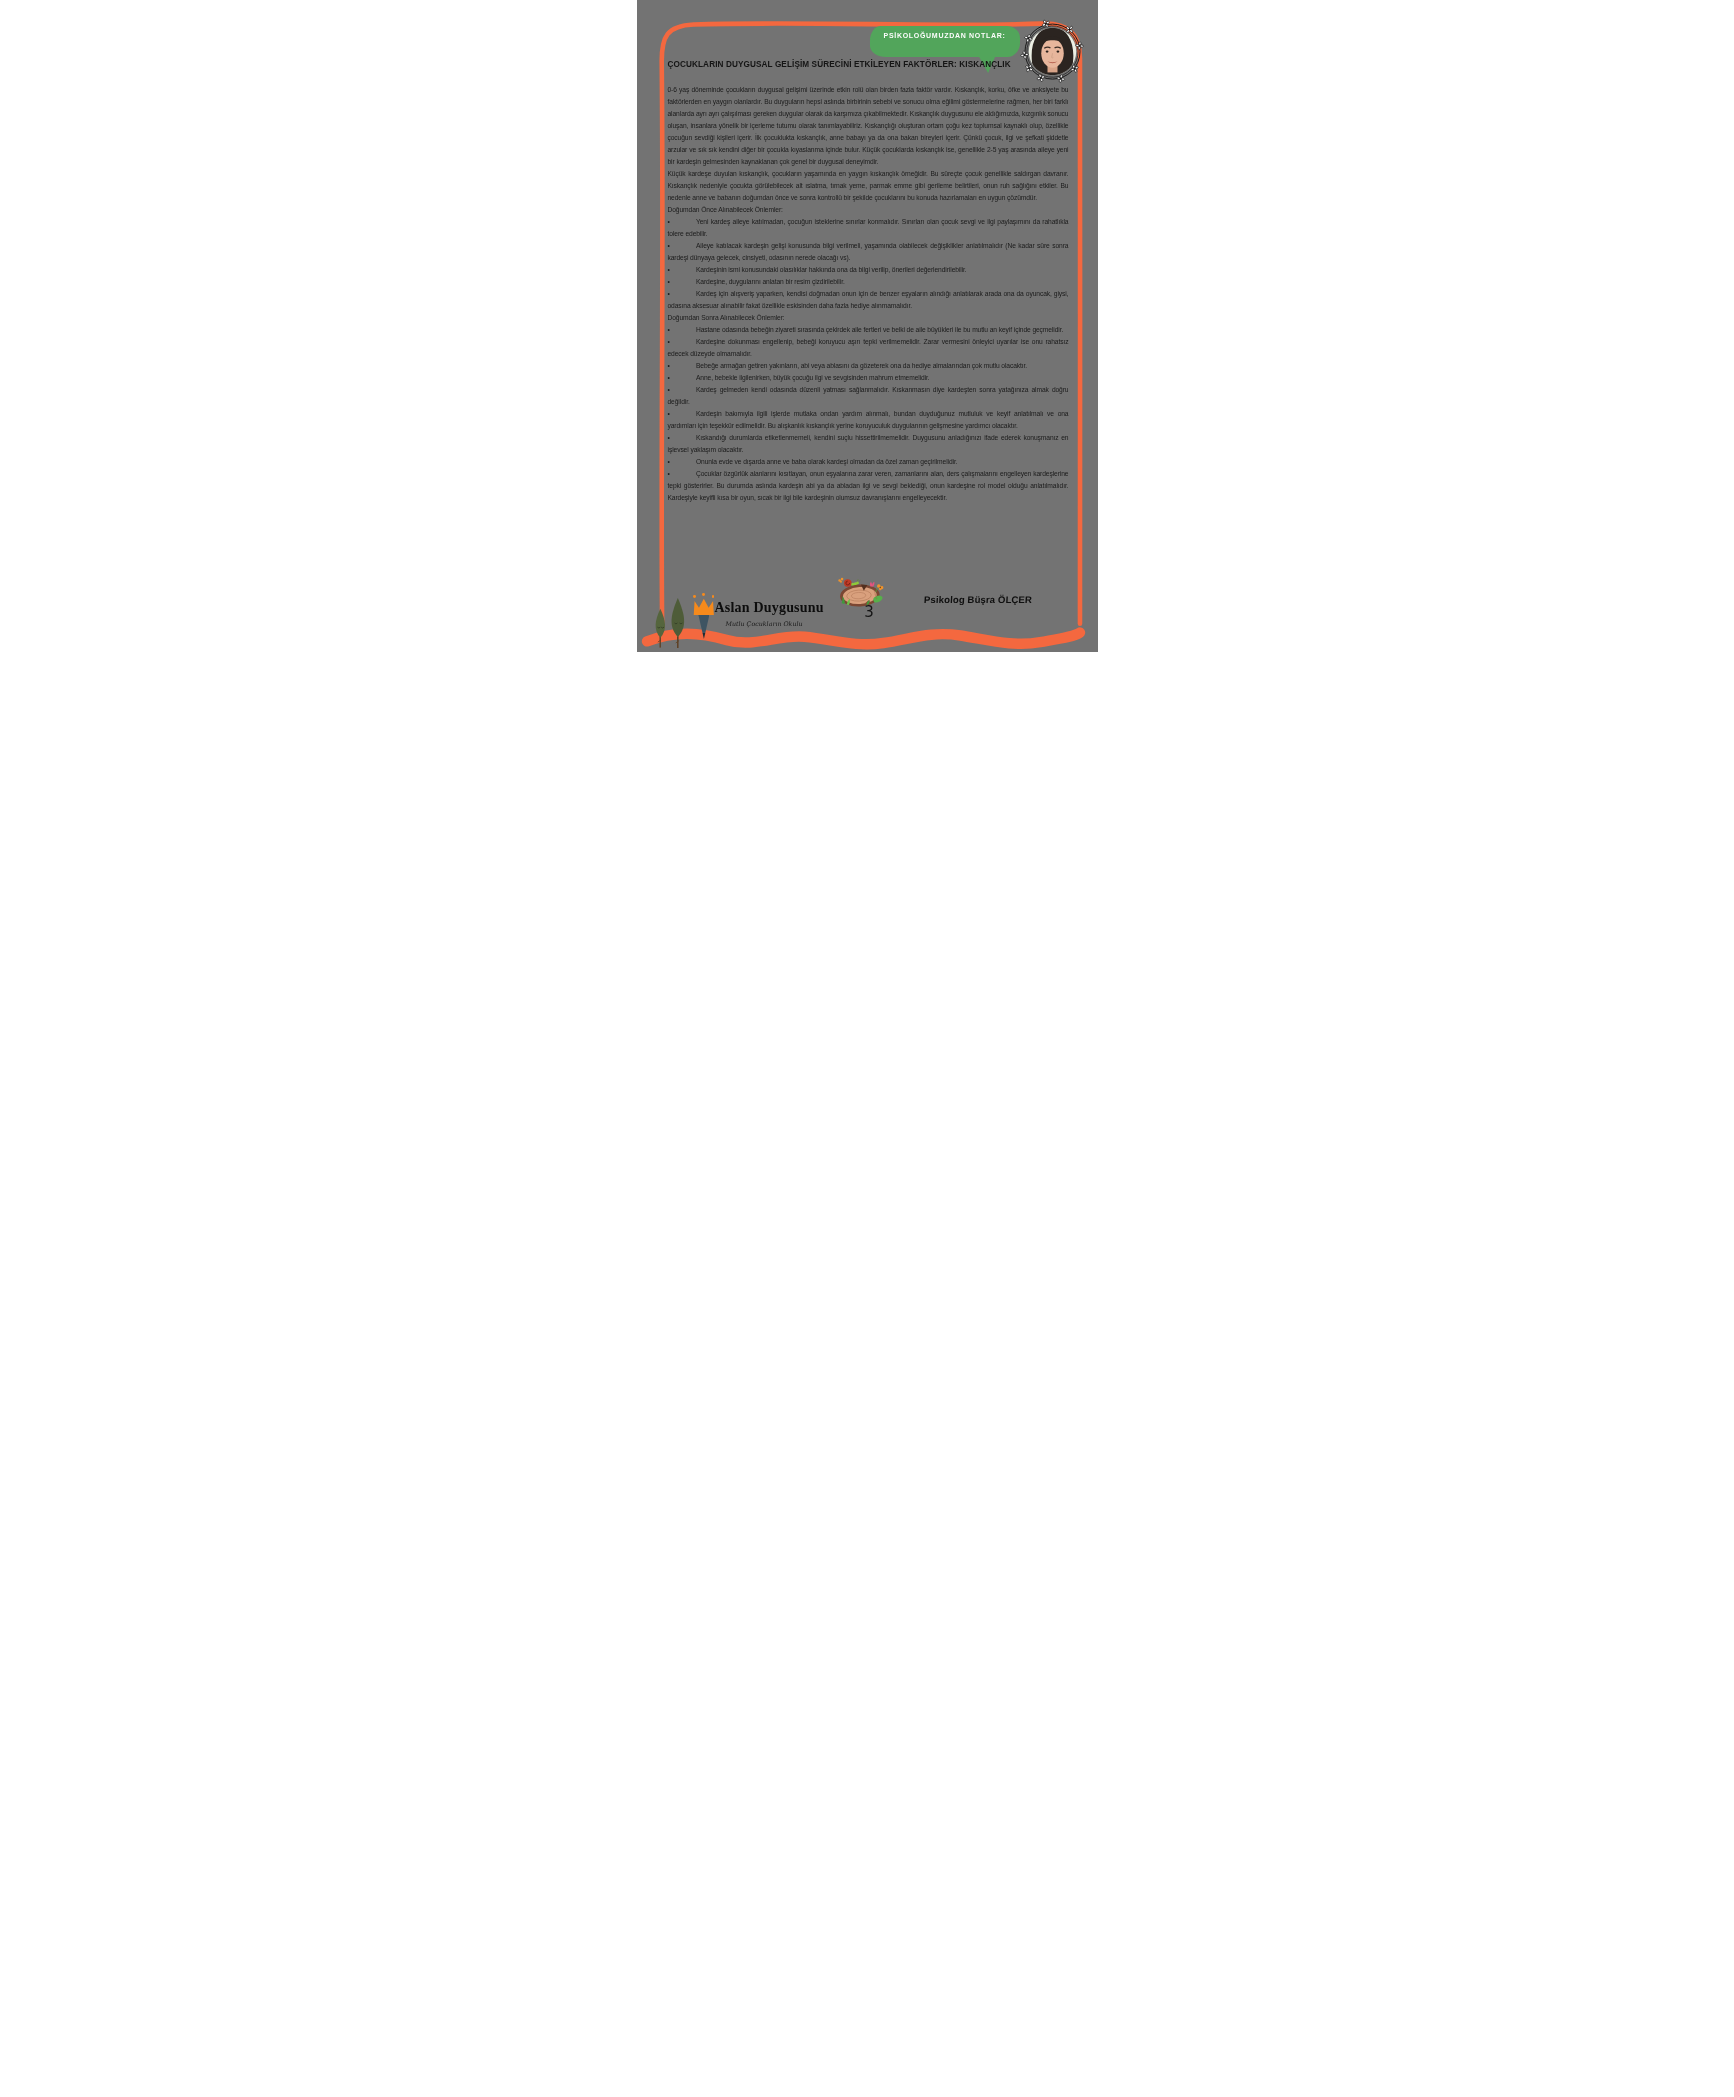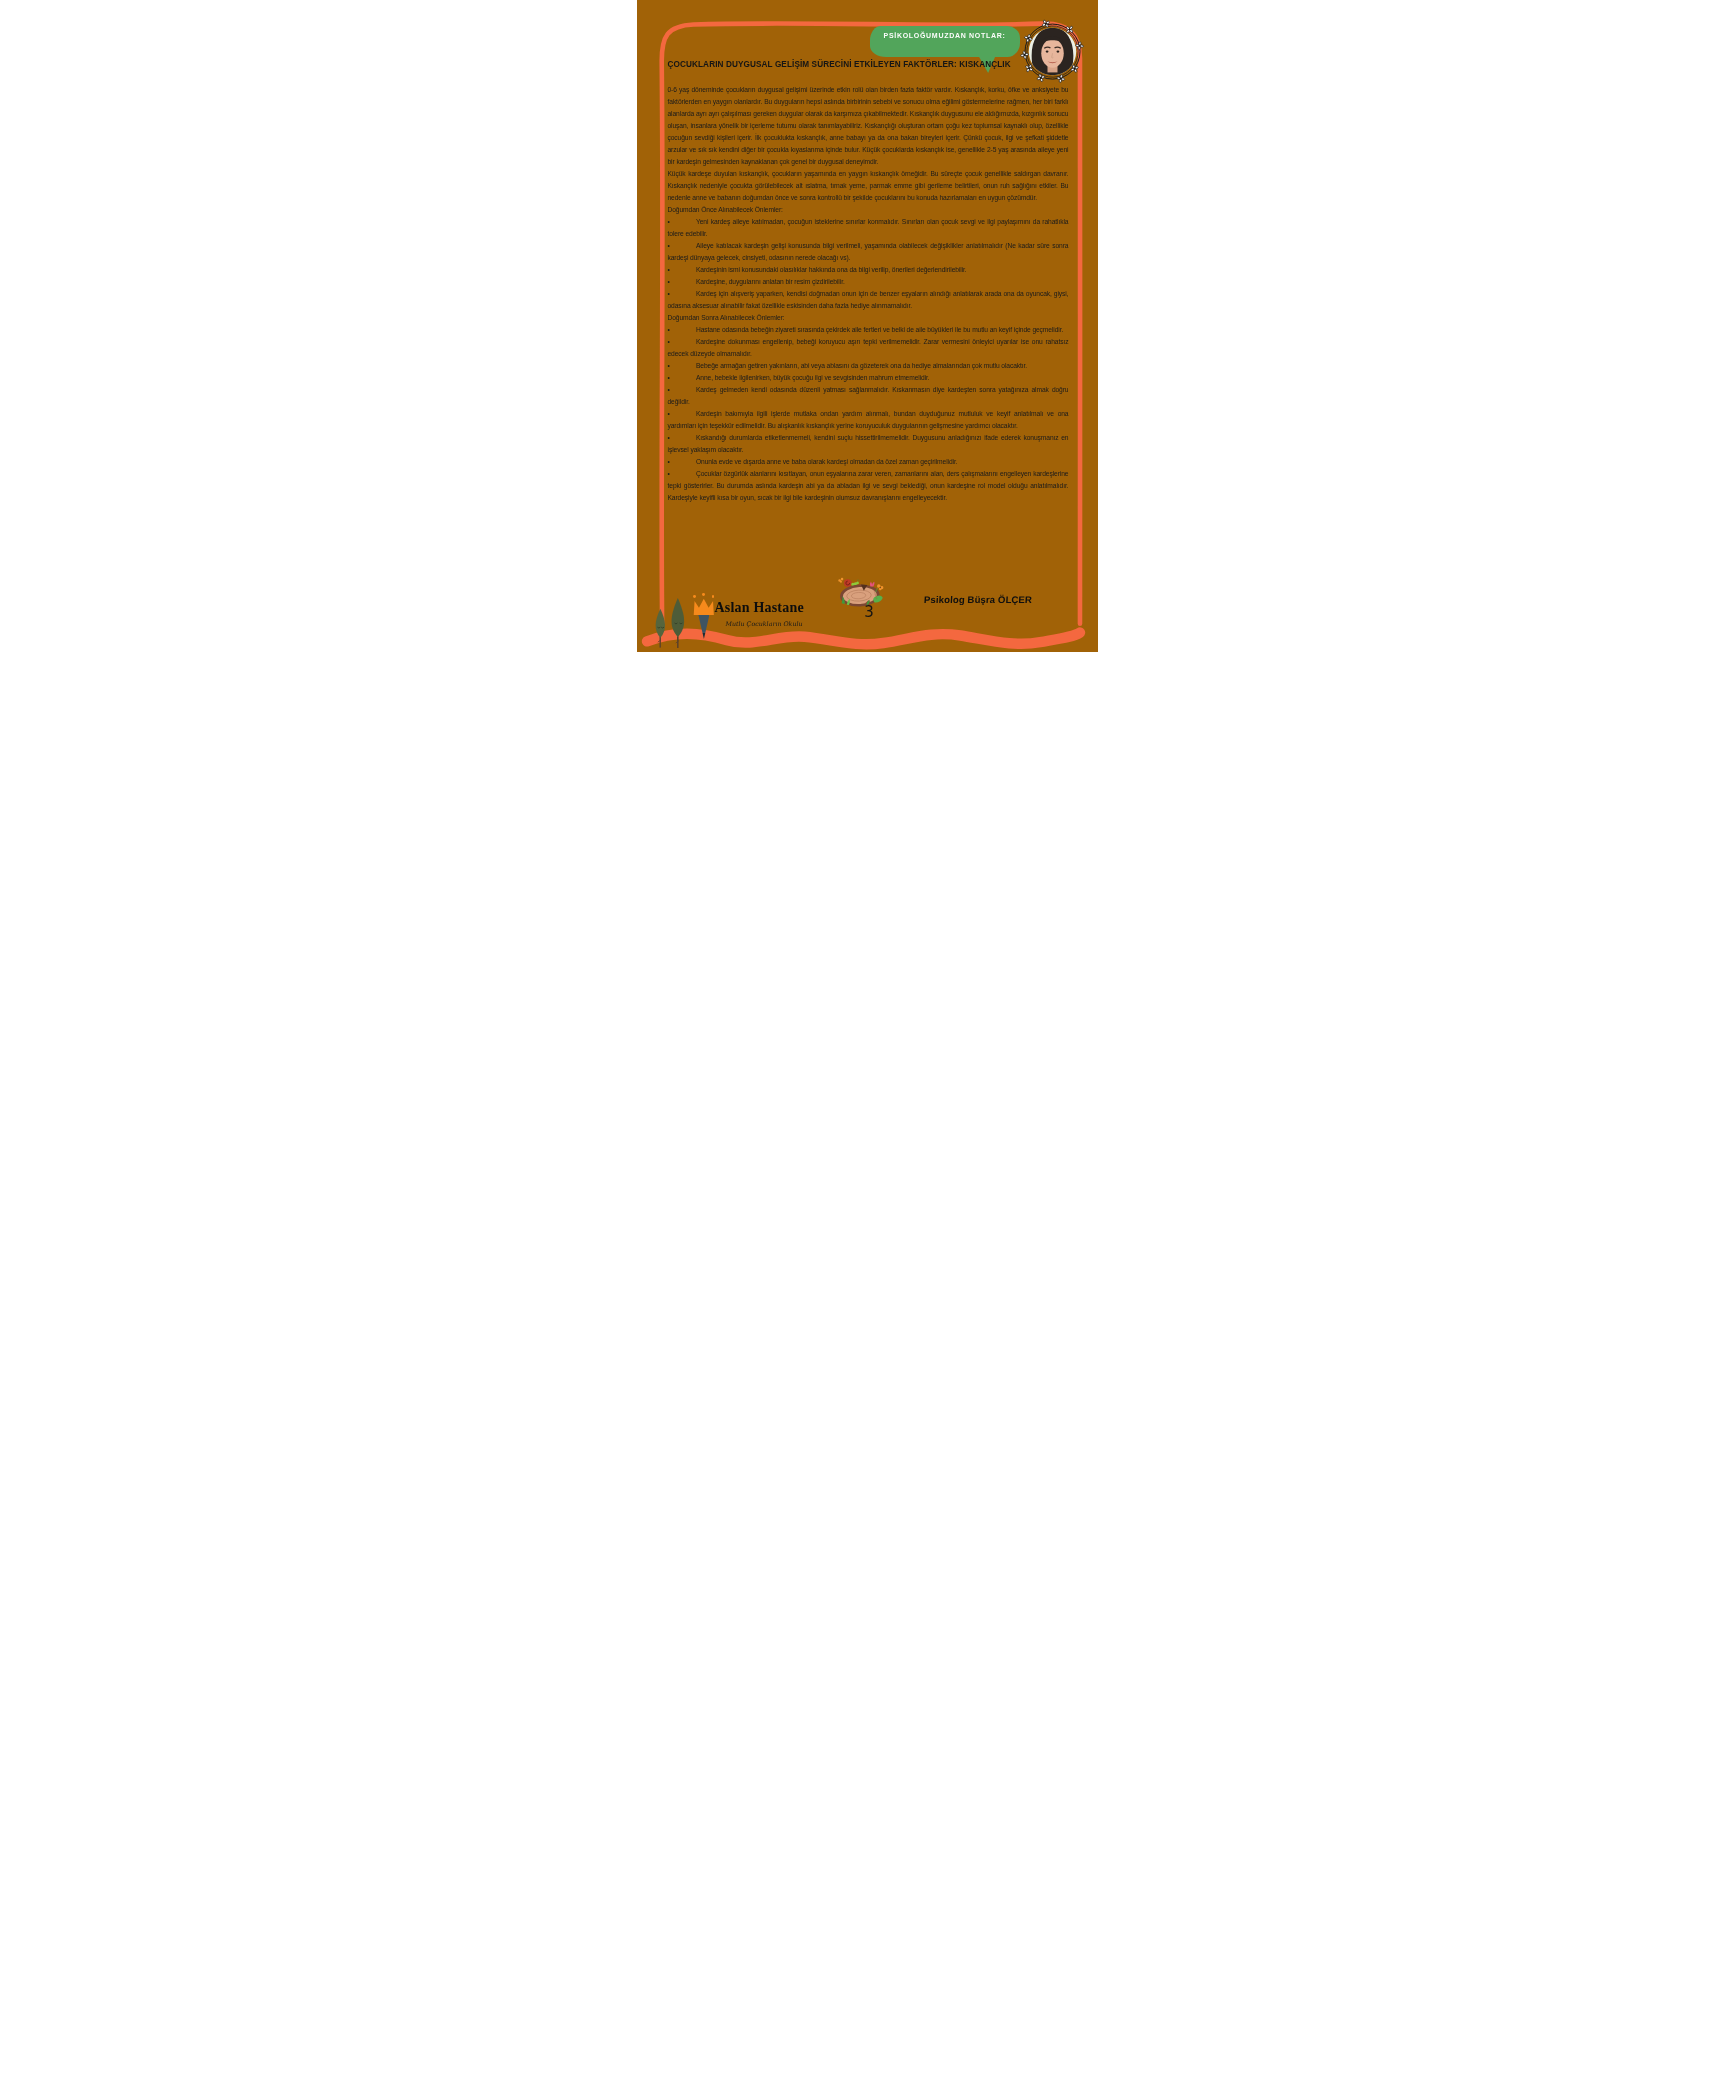--- a/index.html
+++ b/index.html
@@ -1,16 +1,16 @@
 <!DOCTYPE html>
 <html lang="tr" style="font-size:6.7px"><head>
 <meta charset="utf-8">
 <style>
   html,body{margin:0;padding:0;background:#ffffff;}
-  .page{position:relative;width:461px;height:652px;margin:0 auto;background:#a16207;
+  .page{position:relative;width:461px;height:652px;margin:0 auto;background:#737373;
         overflow:hidden;font-family:"Liberation Sans",sans-serif;}
   
   .frame{position:absolute;left:0;top:0;width:461px;height:652px;z-index:0;}
   
   .bubble{position:absolute;left:233px;top:26px;width:150px;height:31px;background:#52A55B;z-index:2;
           border-radius:11px 13.4px 12.6px 16px / 14.3px 11.7px 14.3px 11px;}
   .bubble-label{padding:5.5px 5.9px 0;text-align:center;color:#fbfdfb;font-size:7px;
                 font-weight:600;letter-spacing:0.7px;white-space:nowrap;}
   .bubble-tail{position:absolute;left:338px;top:52px;width:22.7px;height:21px;background:#52A55B;z-index:1;
                clip-path:polygon(8% 0,100% 0,60% 100%);}
@@ -136,21 +136,21 @@
     <path d="M54,62 q3.5,4 7,0 M66,62 q3.5,4 7,0" stroke="#2F3A23" stroke-width="1.8" fill="none"></path>
   </svg>
 
   <div class="logo">
     <div class="crown-dot d1"></div>
     <div class="crown-dot d2"></div>
     <div class="crown-dot d3"></div>
     <div class="crown"></div>
     <div class="pencil"></div>
   </div>
-  <p class="school-name">Aslan Hastane</p>
+  <p class="school-name">Aslan Duygusunu</p>
   <div class="school-tagline">Mutlu Çocukların Okulu</div>
 
   <svg class="wood" viewBox="0 0 116 78" width="49" height="33">
     <g transform="rotate(-3 58 44)">
       <circle cx="8" cy="8" r="3" fill="#EF932C"></circle>
         <circle cx="14" cy="5" r="3" fill="#EF932C"></circle>
       <circle cx="11" cy="11" r="2.4" fill="#EF932C"></circle>
       <circle cx="27" cy="15" r="9" fill="#BF3A26"></circle>
       <path d="M27,15 m4.5,0 a4.5,4.5 0 1,1 -4.5,-4.5" stroke="#731F12" stroke-width="2" fill="none"></path>
       <circle cx="39" cy="19" r="4" fill="#8FC93A"></circle>

